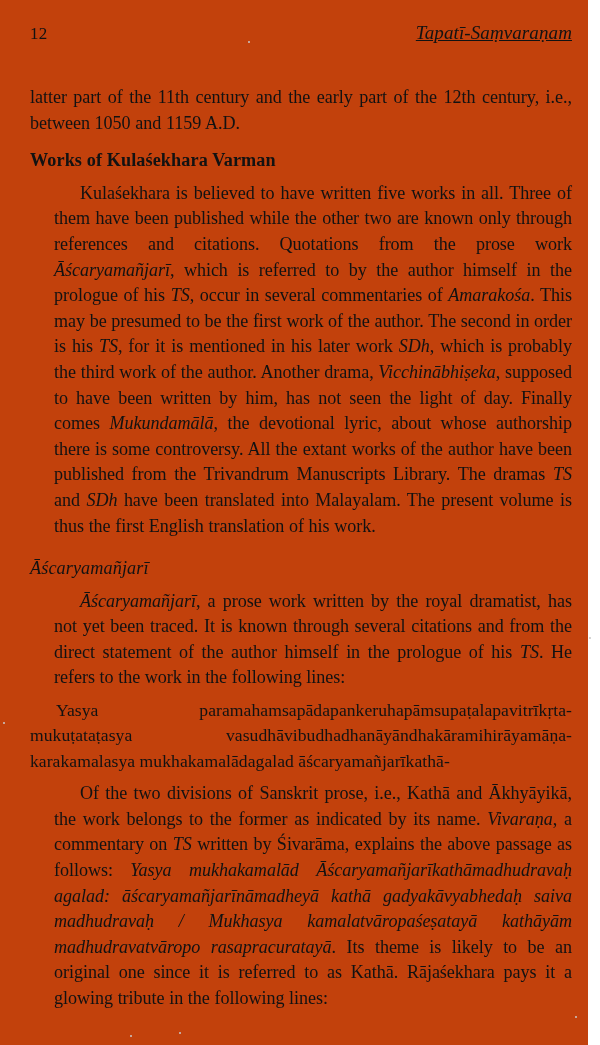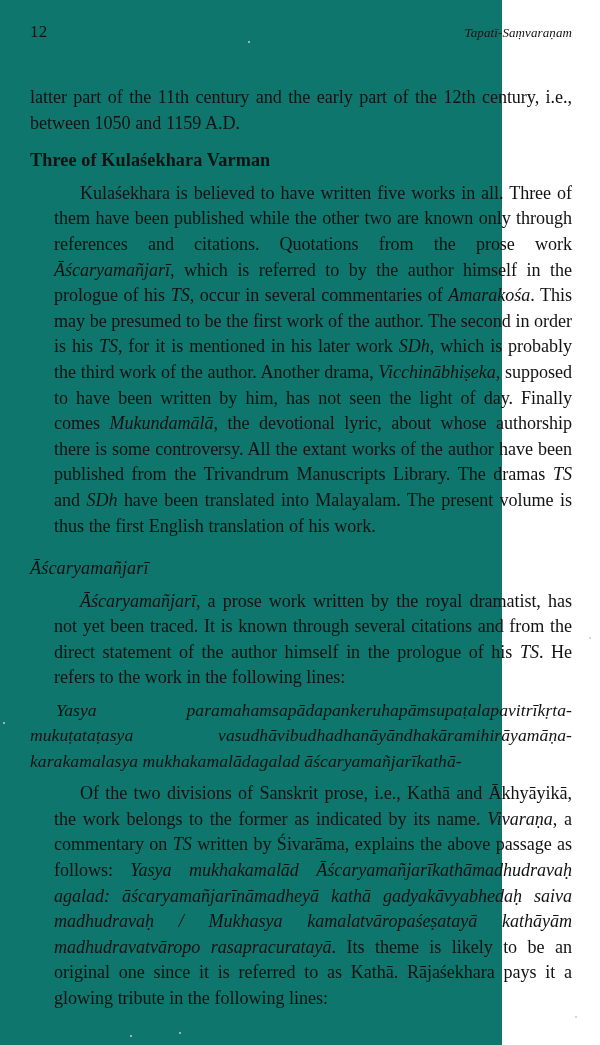--- a/index.html
+++ b/index.html
@@ -13,23 +13,23 @@
     font-family: "Liberation Serif", "DejaVu Serif", serif;
     color: #121212;
     position: relative;
     overflow: hidden;
     -webkit-font-smoothing: none;
   }
   .page {
     position: absolute;
     left: 0;
     top: 0;
-    width: 502px;
+    width: 588px;
     height: 1045px;
-    background: #0f766e;
+    background: #c2410c;
   }
   .content {
     position: absolute;
     left: 30px;
     top: 22px;
     width: 542px;
   }
 
   
   .runhead {
@@ -39,22 +39,23 @@
     width: 100%;
     height: 22px;
     margin-bottom: 27px;
   }
   .folio {
     font-size: 17px;
     letter-spacing: 0.2px;
   }
   .booktitle {
     font-style: italic;
-    font-size: 13px;
+    font-size: 19px;
     letter-spacing: 0.1px;
+    text-decoration: underline;
   }
 
   
   .para {
     font-size: 18.1px;
     line-height: 25.6px;
     text-align: justify;
     text-justify: inter-word;
     margin: 0;
     letter-spacing: -0.05px;
@@ -84,21 +85,20 @@
   .head-ital {
     font-size: 18.2px;
     line-height: 25.6px;
     font-style: italic;
     margin: 0;
     letter-spacing: 0.1px;
   }
 
   
   .quote {
-    font-style: italic;
     font-size: 17.6px;
     line-height: 25.4px;
     text-align: justify;
     text-justify: inter-word;
     margin: 0;
     text-indent: 26px;
     letter-spacing: 0.05px;
   }
   .quote.last-line {
     text-align: left;
@@ -131,21 +131,21 @@
 
     <div class="runhead">
       <span class="folio">12</span>
       <span class="booktitle">Tapatī-Saṃvaraṇam</span>
     </div>
 
     <p class="para noindent"><span>latter part of the 11th century and the early part of the 12th century, i.e., between 1050 and 1159 A.D.</span></p>
 
     <div class="gap-m"></div>
 
-    <p class="head-bold"><span>Three of Kulaśekhara Varman</span></p>
+    <p class="head-bold"><span>Works of Kulaśekhara Varman</span></p>
 
     <div class="gap-s"></div>
 
     <p class="para indent"><span>Kulaśekhara is believed to have written five works in all. Three of them have been published while the other two are known only through references and citations. Quotations from the prose work </span><i>Āścaryamañjarī</i><span>, which is referred to by the author himself in the prologue of his </span><i>TS</i><span>, occur in several commentaries of </span><i>Amarakośa</i><span>. This may be presumed to be the first work of the author. The second in order is his </span><i>TS</i><span>, for it is mentioned in his later work </span><i>SDh</i><span>, which is probably the third work of the author. Another drama, </span><i>Vicchinābhiṣeka</i><span>, supposed to have been written by him, has not seen the light of day. Finally comes </span><i>Mukundamālā</i><span>, the devotional lyric, about whose authorship there is some controversy. All the extant works of the author have been published from the Trivandrum Manuscripts Library. The dramas </span><i>TS</i><span> and </span><i>SDh</i><span> have been translated into Malayalam. The present volume is thus the first English translation of his work.</span></p>
 
     <div class="gap-l"></div>
 
     <p class="head-ital"><span>Āścaryamañjarī</span></p>
 
     <div class="gap-s"></div>

